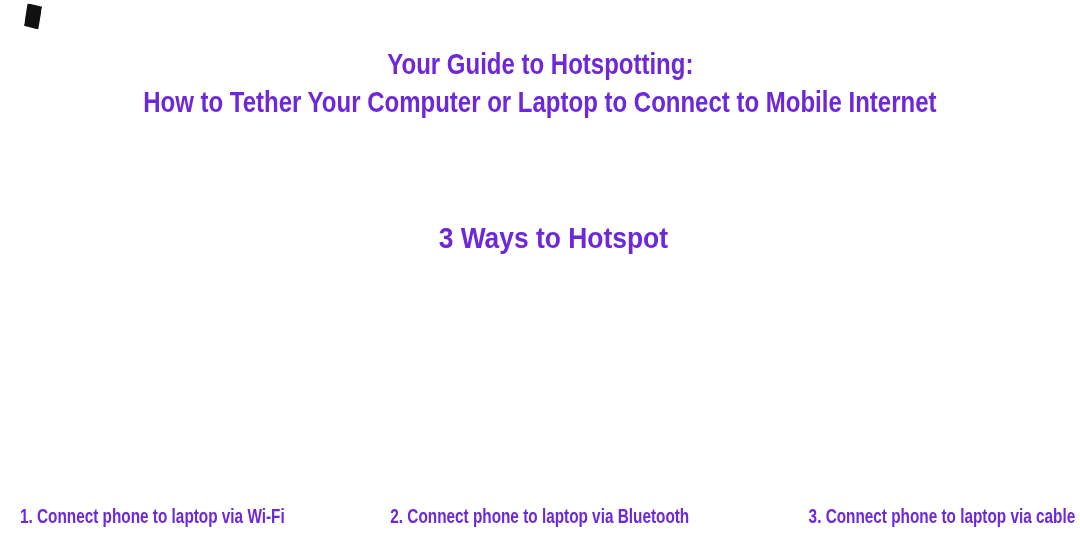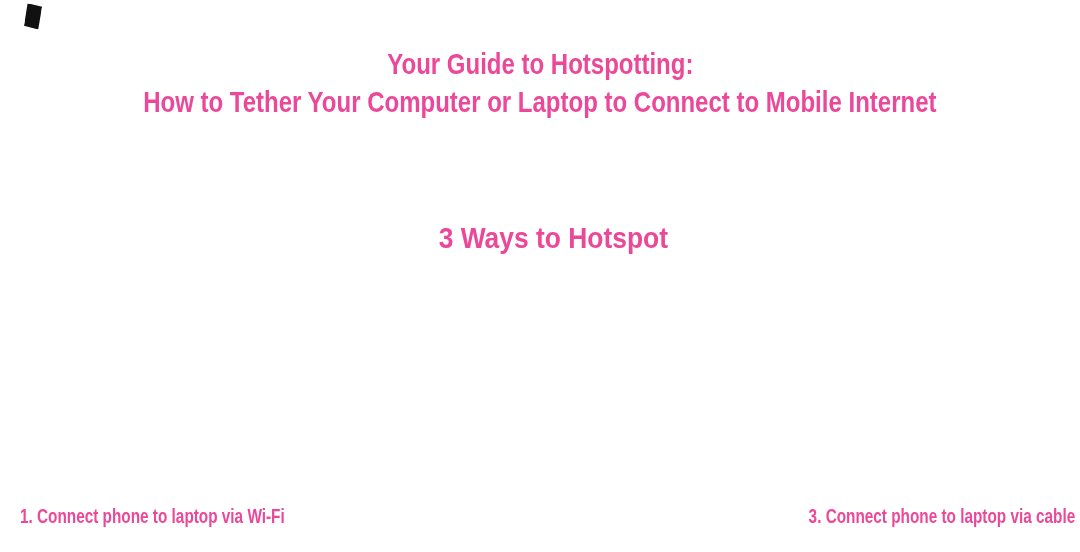--- a/index.html
+++ b/index.html
@@ -79,35 +79,38 @@
   .step-1 { left: 20px; }
   .step-1 .squeeze { transform-origin: left center; }
   .step-2 { left: 0; width: 1080px; text-align: center; }
   .step-2 .squeeze { transform-origin: center center; }
   .step-3 { right: 5px; text-align: center; }
   .step-3 .squeeze { transform-origin: right center; }
 </style>
 </head>
 <body>
 
-<div class="canvas" style="color: #ec4899; background: rgb(255, 255, 255);">
+<div class="canvas" style="color: #6d28d9; background: rgb(255, 255, 255);">
 
   <div class="corner-mark" style="background: rgb(17, 17, 17);"></div>
 
   <header class="title-block">
     <span class="title-line">Your Guide to Hotspotting:</span><br>
     <span class="title-line">How to Tether Your Computer or Laptop to Connect to Mobile Internet</span>
   </header>
 
   <h2 class="section-heading">
     <span class="squeeze">3 Ways to Hotspot</span>
   </h2>
 
   <div class="step step-1">
     <span class="squeeze">1. Connect phone to laptop via Wi-Fi</span>
   </div>
 
+  <div class="step step-2">
+    <span class="squeeze">2. Connect phone to laptop via Bluetooth</span>
+  </div>
 
   <div class="step step-3">
     <span class="squeeze">3. Connect phone to laptop via cable</span>
   </div>
 
 </div>
 
 </body></html>

